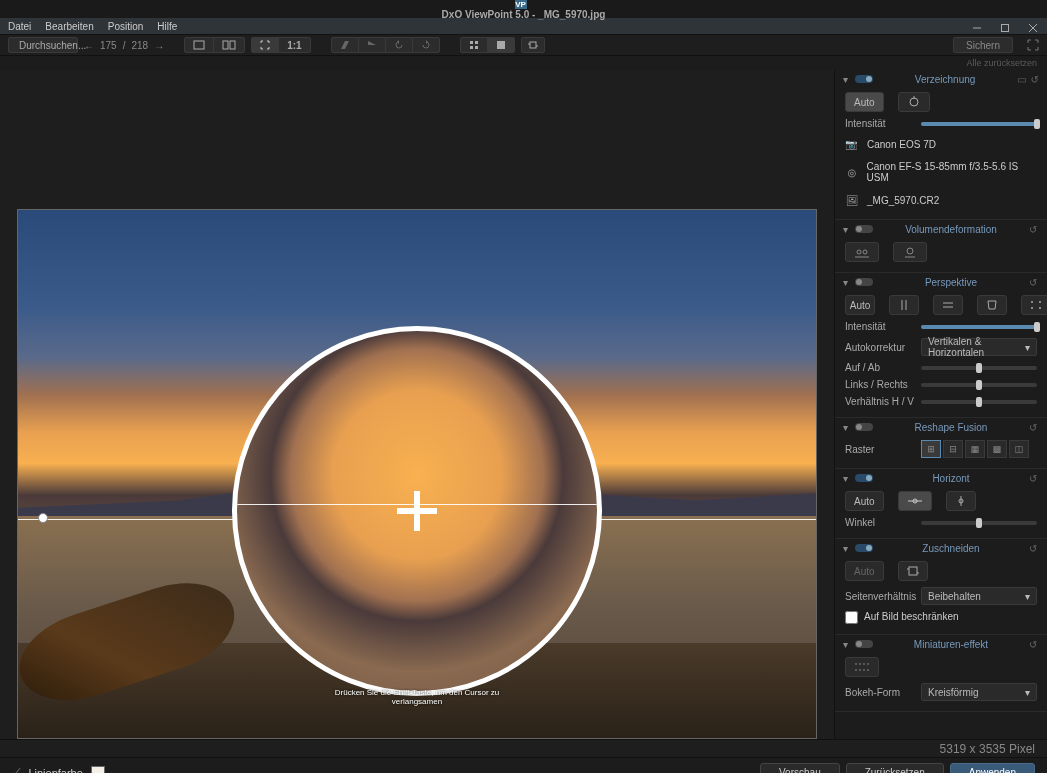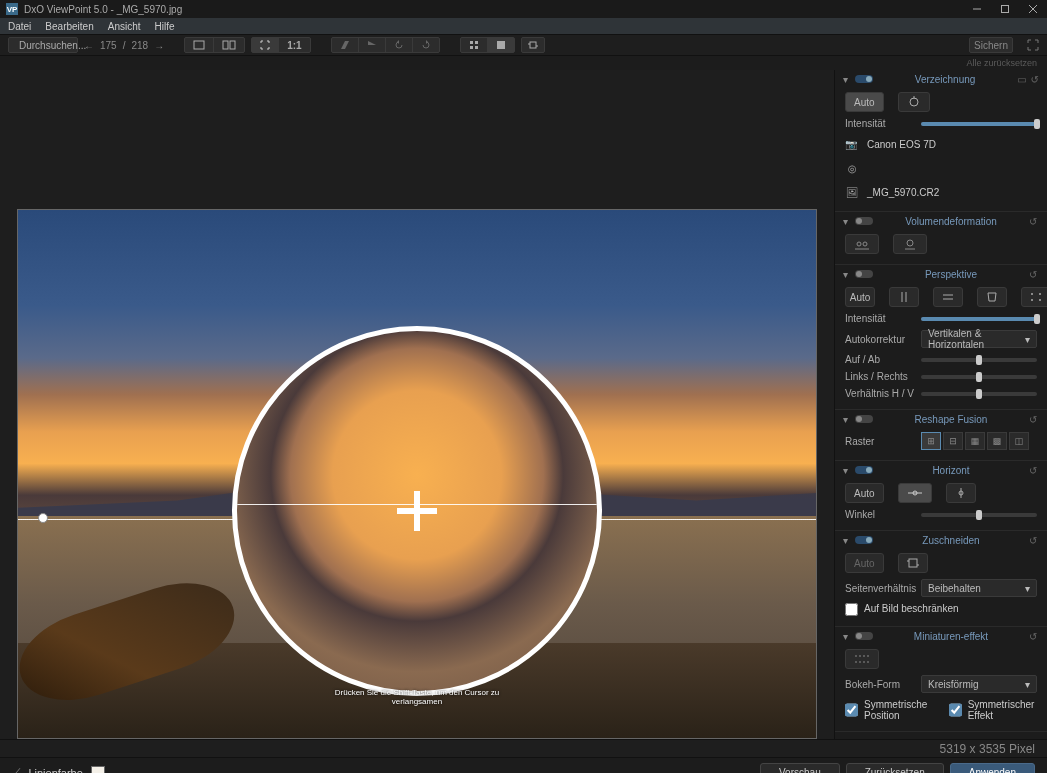--- a/index.html
+++ b/index.html
@@ -12,29 +12,30 @@
   height: 773px;
   overflow: hidden;
   user-select: none;
 }
 .titlebar {
   height: 18px;
   background: #1a1a1a;
   display: flex;
   align-items: center;
   padding: 0 6px;
+  flex-direction: column;
 }
 .titlebar .app-icon {
   width: 12px; height: 12px;
   background: #3a6a8a;
   margin-right: 6px;
   display:flex; align-items:center; justify-content:center;
   font-size:8px; color:#fff; font-weight:bold;
 }
-.titlebar .title { color: #aaa; font-size: 10px; flex: 1; }
+.titlebar .title { color: #aaa; font-size: 10px; flex: 1; font-weight: bold; }
 .winctrl { display: flex; gap: 12px; margin-left: auto; }
 .winbtn { width: 16px; height: 16px; display:flex; align-items:center; justify-content:center; color:#aaa; }
 
 .menubar {
   height: 16px;
   background: #2f3438;
   display: flex;
   align-items: center;
   padding: 0 8px;
   gap: 14px;
@@ -65,21 +66,21 @@
 }
 .tbtn-group { padding: 0; font-weight: bold; }
 .tbtn-group .seg {
   padding: 0 8px; height:100%; display:flex; align-items:center; border-right:1px solid #3a3a3a;
 }
 .tbtn-group .seg:last-child { border-right:none; }
 .tbtn-group .seg.active { background:#3a3a3a; }
 .browse { width: 70px; justify-content:flex-start; gap:4px; }
 .pager { display:flex; align-items:center; gap:6px; color:#888; font-size:10px; }
 .flex-spacer { flex: 1; }
-.save-btn { width: 44px; justify-content:center; color:#888; }
+.save-btn { width: 60px; justify-content:center; color:#888; }
 .expand-icons { margin-left:8px; color:#666; line-height:7px;}
 .reset-all { text-align:right; padding: 2px 10px; color:#5a5a5a; font-size:9px; background:#1c1c1c; }
 
 .main {
   display: flex;
   height: calc(100% - 18px - 16px - 30px - 10px - 30px);
 }
 .viewport {
   flex: 1;
   background: #1e1e1e;
@@ -271,21 +272,21 @@
           <line x1="1" y1="1" x2="9" y2="9" stroke="#aaa"></line>
           <line x1="9" y1="1" x2="1" y2="9" stroke="#aaa"></line>
         </svg>
     </div>
   </div>
 </div>
 
 <div class="menubar">
   <span>Datei</span>
   <span>Bearbeiten</span>
-  <span>Ansicht</span>
+  <span>Position</span>
   <span>Hilfe</span>
 </div>
 
 <div class="toolbar">
   <div class="tbtn browse">
     <svg width="10" height="8">
         <path d="M0 1h3l1 1h6v6H0z" fill="none" stroke="#aaa"></path>
       </svg>
     <span>Durchsuchen...</span>
   </div>
@@ -427,20 +428,21 @@
               <div class="fill" style="width:100%"></div>
               <div class="thumb" style="left:100%"></div>
             </div>
         </div>
         <div class="info-row">
             <span class="ic">📷</span>
             <span>Canon EOS 7D</span>
           </div>
         <div class="info-row">
             <span class="ic">◎</span>
+            <span>Canon EF-S 15-85mm f/3.5-5.6 IS USM</span>
           </div>
         <div class="info-row">
             <span class="ic">🖼</span>
             <span>_MG_5970.CR2</span>
           </div>
       </div>
     </div>
 
     <div class="panel">
       <div class="panel-head">
@@ -640,30 +642,20 @@
               </svg>
             </div>
         </div>
         <div class="row">
           <div class="label">Bokeh-Form</div>
           <div class="dropdown">
               <span>Kreisförmig</span>
               <span>▾</span>
             </div>
         </div>
-        <div style="display:flex; gap:10px;">
-          <label class="check">
-              <input type="checkbox" checked="" style="">
-              <span>Symmetrische Position</span>
-            </label>
-          <label class="check">
-              <input type="checkbox" checked="" style="">
-              <span>Symmetrischer Effekt</span>
-            </label>
-        </div>
       </div>
     </div>
 
   </div>
 </div>
 
 <div class="statusbar">
   <span>5319 x 3535 Pixel</span>
 </div>
 

